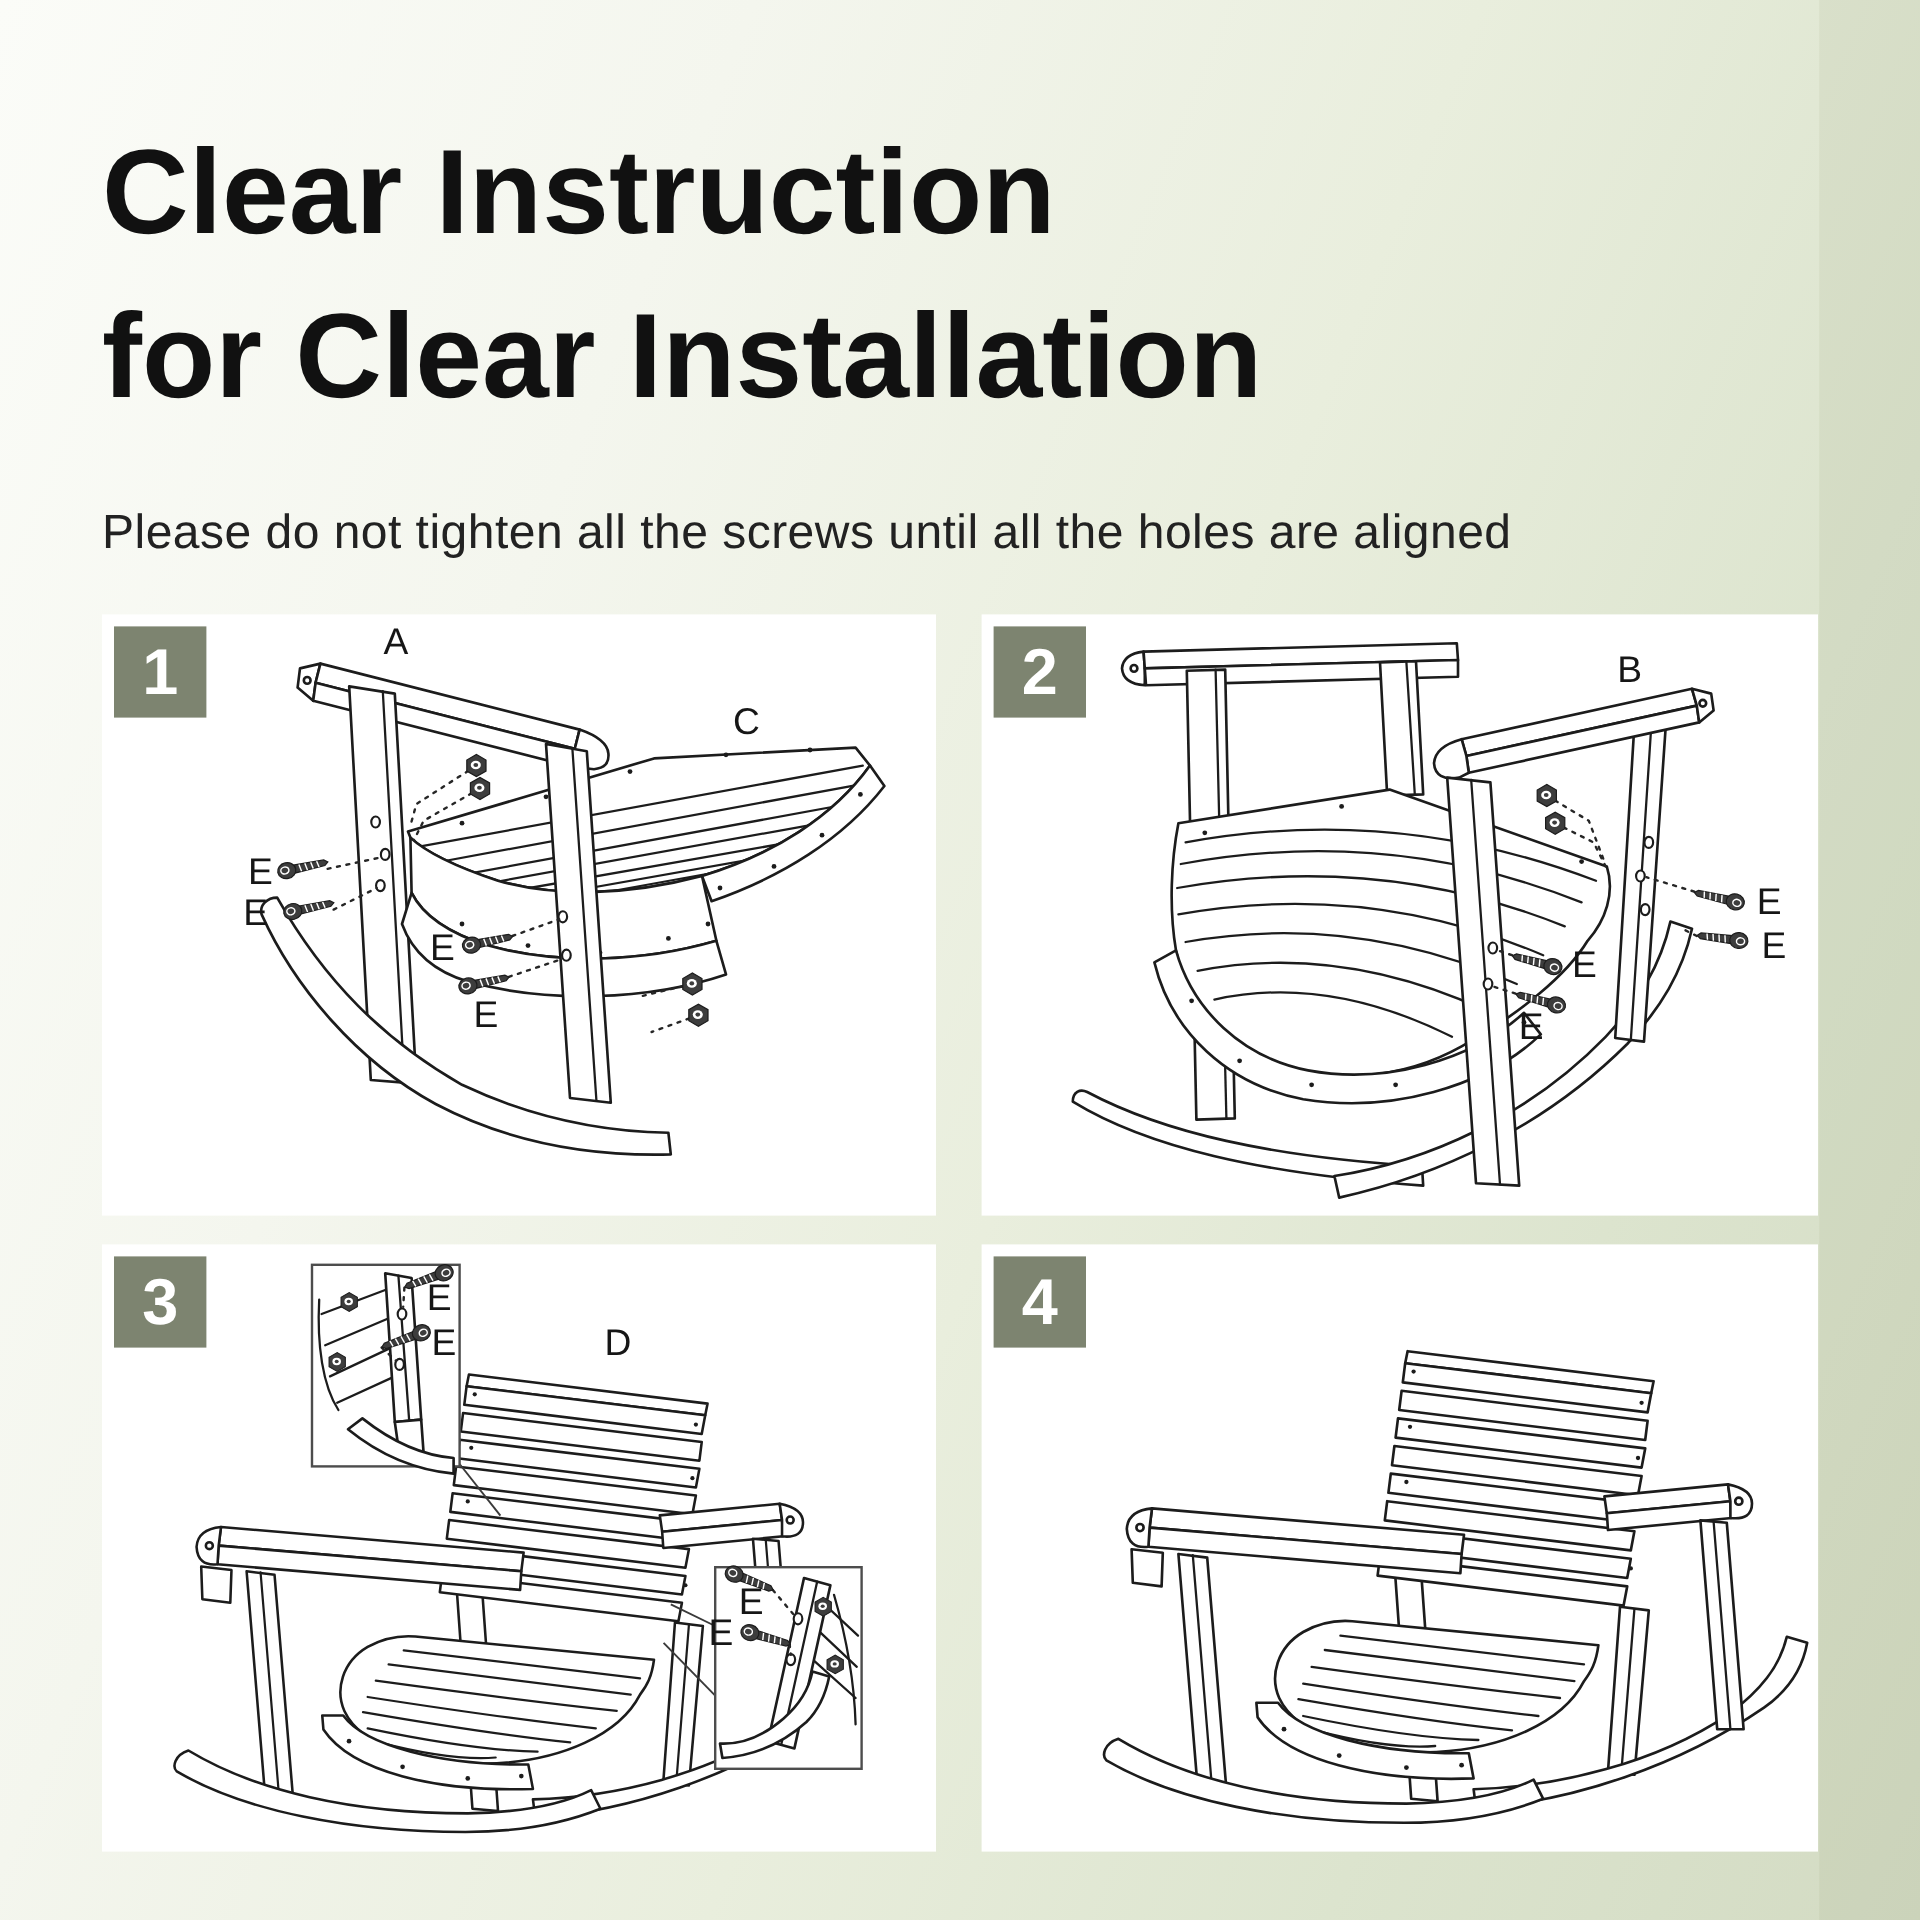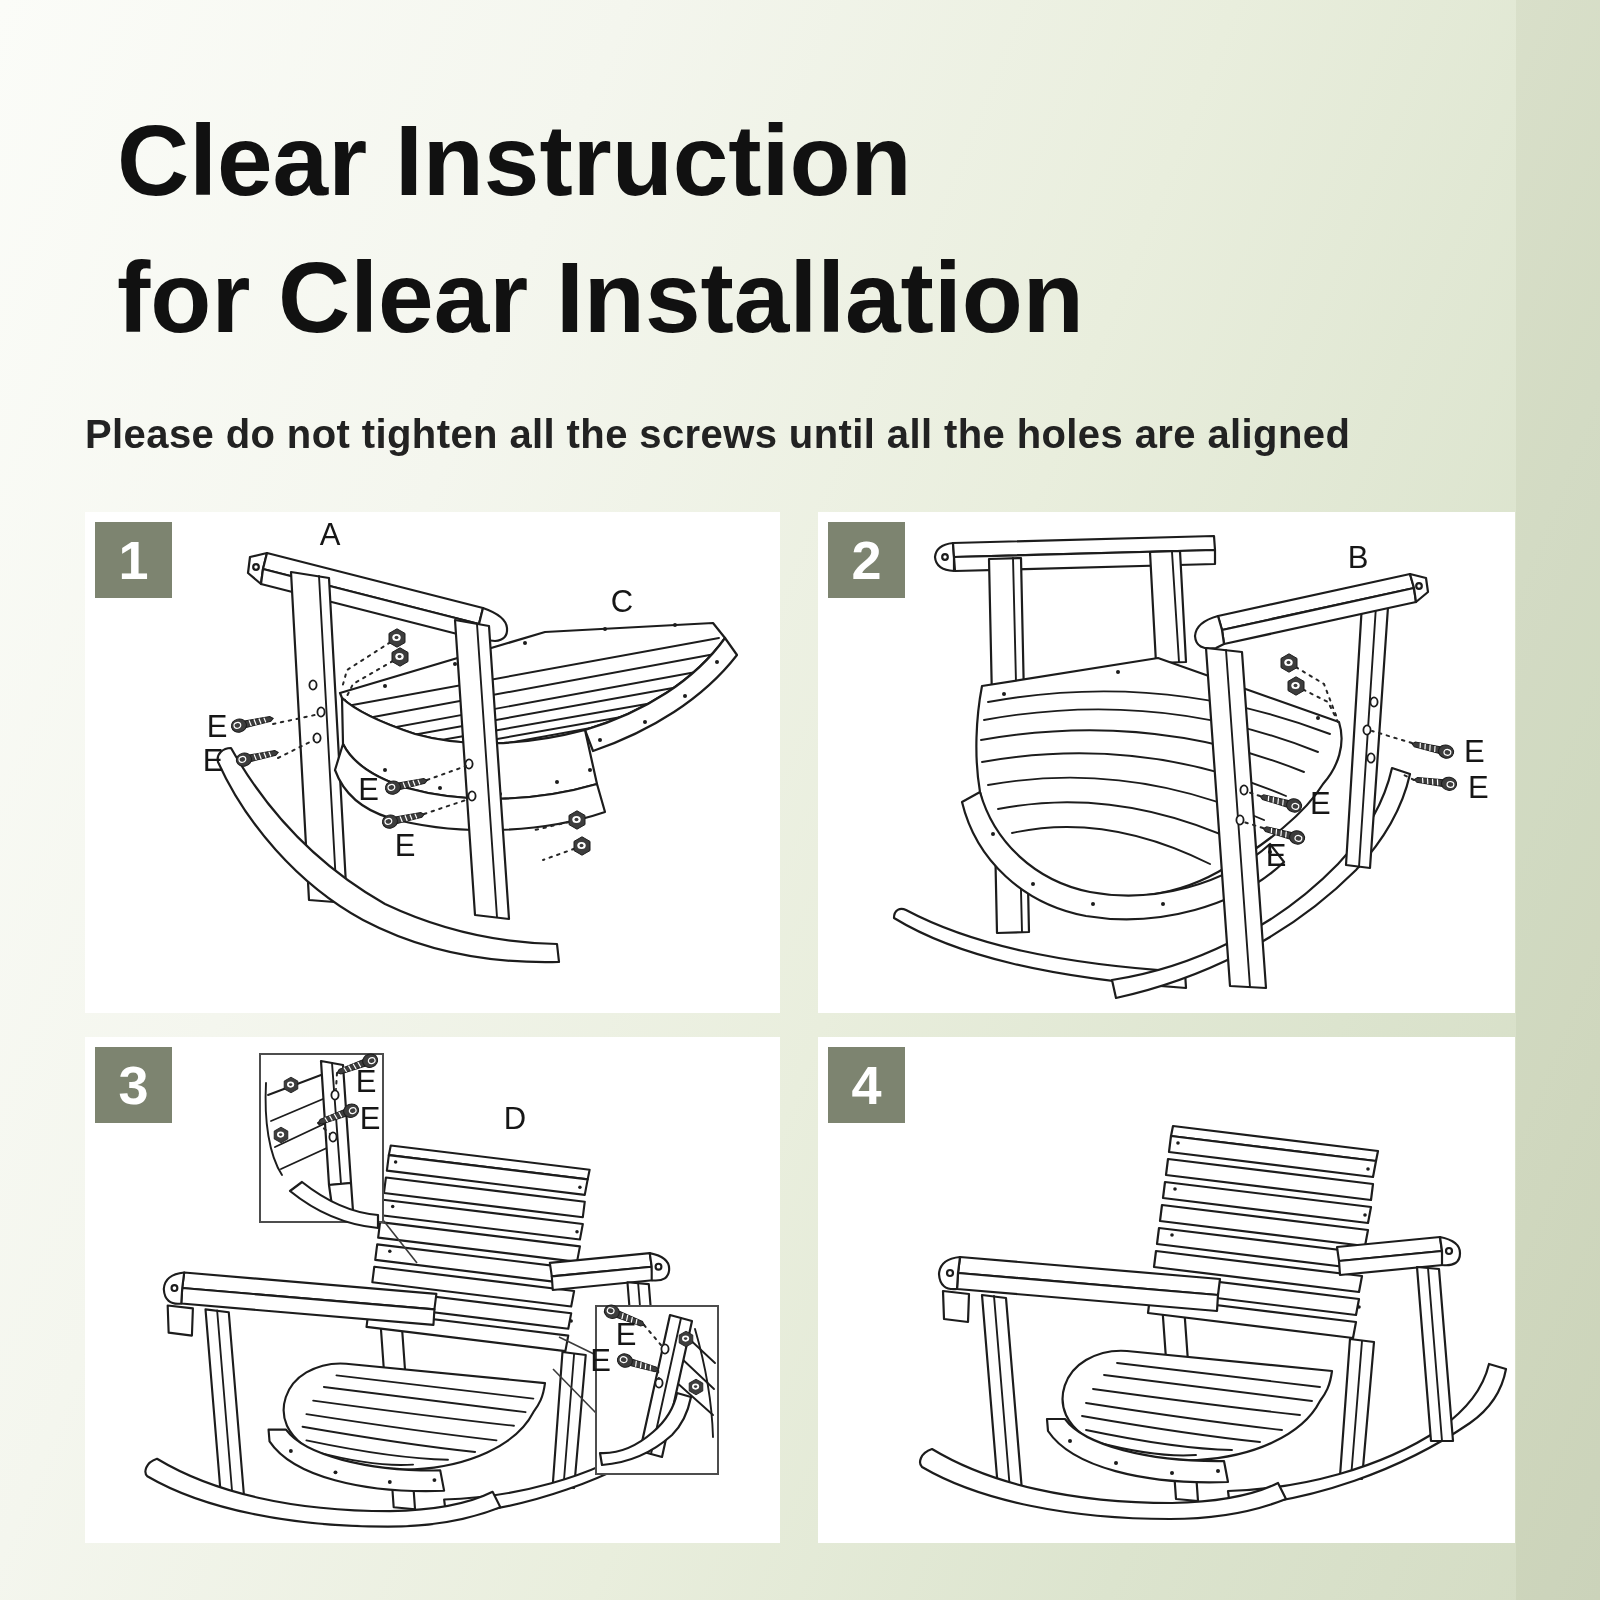--- a/index.html
+++ b/index.html
@@ -2,22 +2,22 @@
 <html><head>
 <meta charset="utf-8">
 <style>
   html,body{margin:0;padding:0;}
   body{
     width:1600px;height:1600px;position:relative;overflow:hidden;
     background:linear-gradient(112deg,#fbfcf8 0%,#f4f6ee 28%,#e9eedd 55%,#dce4ce 78%,#d3dbc3 100%);
     font-family:"Liberation Sans",sans-serif;
   }
   .band-right{position:absolute;left:1516px;top:0;width:84px;height:1600px;background:rgba(134,150,108,0.10);}
-  .title{position:absolute;left:85px;top:92px;font-size:100px;line-height:137px;font-weight:700;color:#111;letter-spacing:0;margin-left:32px;}
-  .subtitle{position:absolute;left:85px;top:412px;font-size:40px;color:#222;font-weight:700;letter-spacing:.4px;}
+  .title{position:absolute;left:85px;top:92px;font-size:100px;line-height:137px;font-weight:700;color:#111;letter-spacing:0;}
+  .subtitle{position:absolute;left:85px;top:422px;font-size:40px;color:#222;font-weight:400;letter-spacing:.4px;}
   .panel{position:absolute;background:#fff;}
   .p1{left:85px; top:512px; width:695px;height:501px;}
   .p2{left:818px;top:512px; width:697px;height:501px;}
   .p3{left:85px; top:1037px;width:695px;height:506px;}
   .p4{left:818px;top:1037px;width:697px;height:506px;}
   .panel svg{position:absolute;left:0;top:0;width:100%;height:100%;}
   .badge{
     position:absolute;left:10px;top:10px;width:77px;height:76px;background:#7d8470;
     color:#fff;display:flex;align-items:center;justify-content:center;
     font-size:54px;font-weight:700;z-index:5;

